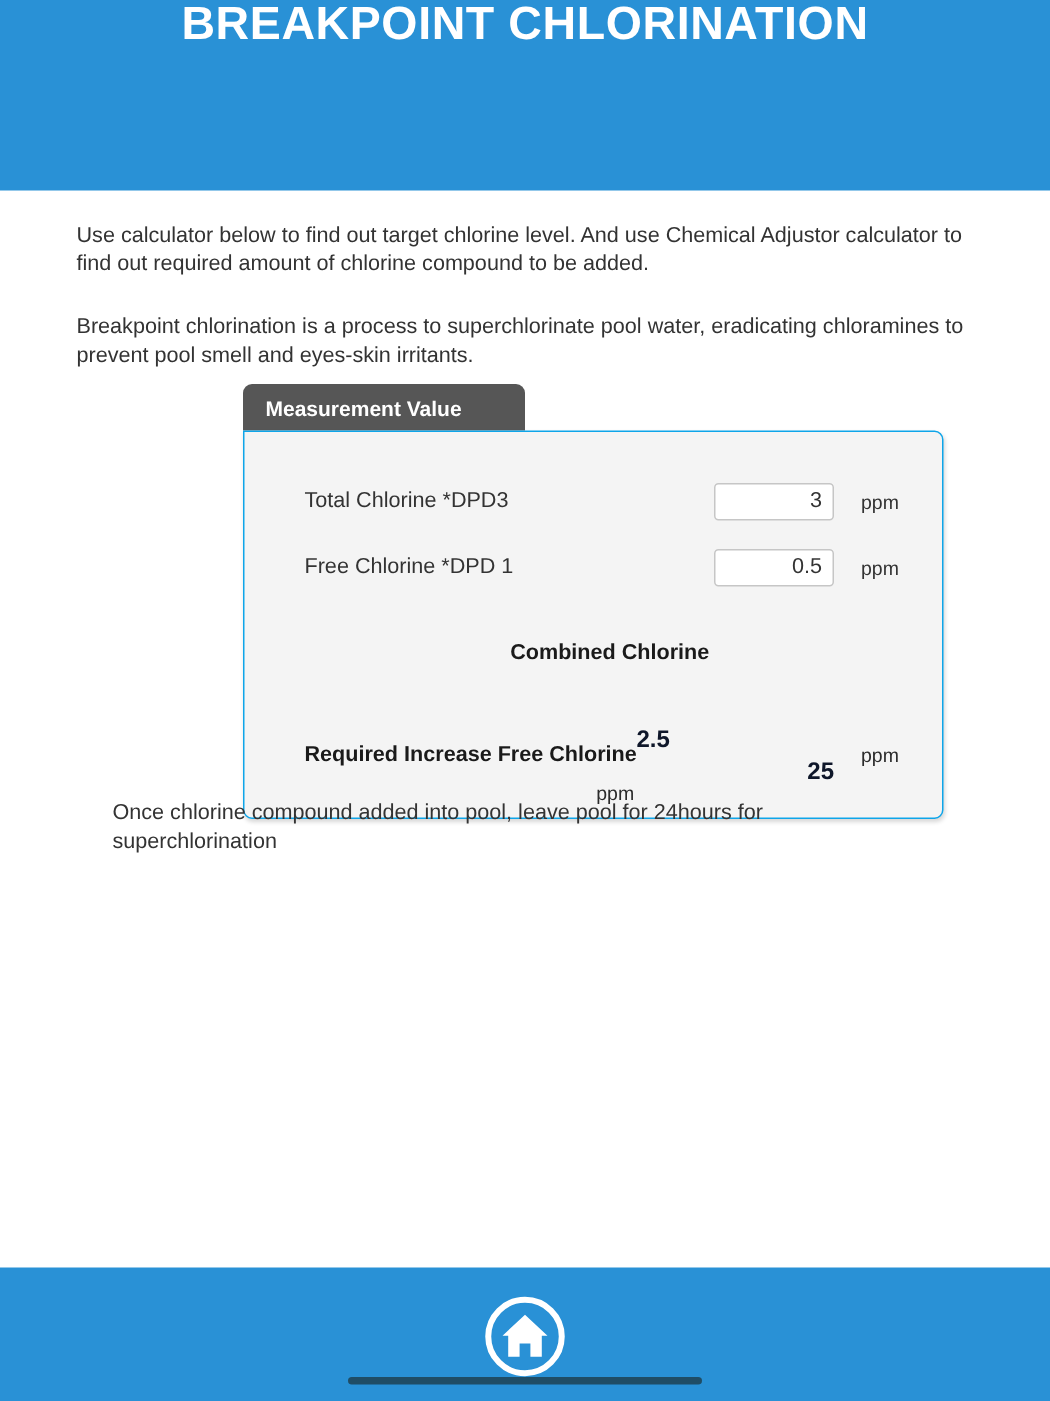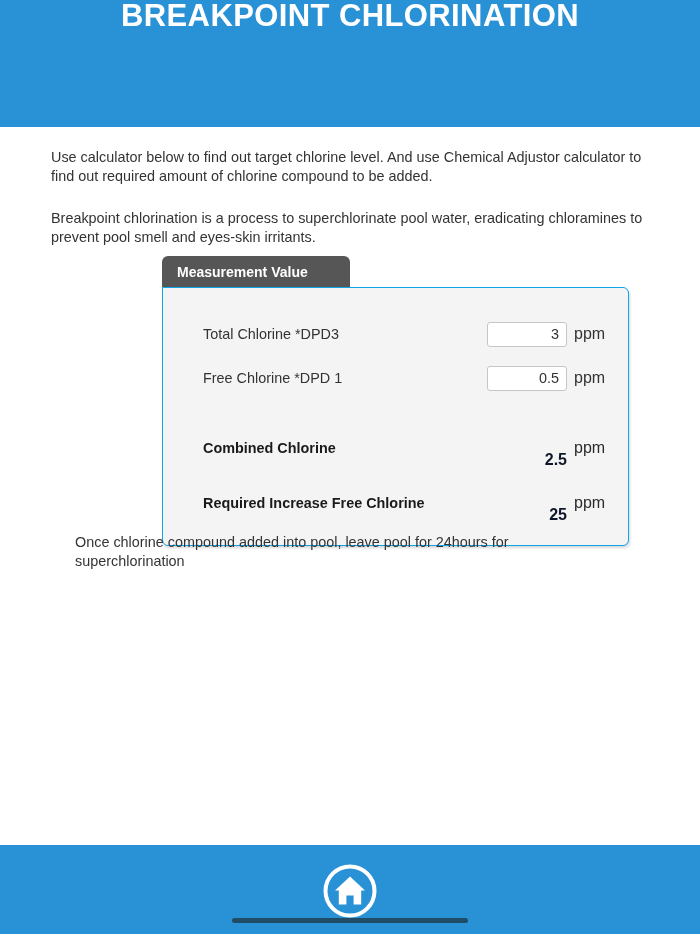--- a/index.html
+++ b/index.html
@@ -89,21 +89,21 @@
   }
 
   .calc-row {
     display: flex;
     align-items: center;
     height: 40px;
     padding: 0 18px 0 40px;
     box-sizing: border-box;
   }
   .row-gap-input  { margin-top: 4px; }
-  .row-gap-result { margin-top: 30px; }
+  .row-gap-result { margin-top: 30px; flex-direction: column; }
   .row-gap-result2{ margin-top: 15px; }
 
   .row-label {
     flex: 1 1 auto;
     font-size: 14.4px;
     color: #333333;
     line-height: 1;
   }
   .row-label.strong {
     font-weight: bold;
@@ -135,22 +135,22 @@
     font-size: 16px;
     font-weight: bold;
     color: #0f172a;
     line-height: 1;
     text-align: right;
     margin-top: 24px;
   }
   .unit {
     flex: 0 0 auto;
     width: 36px;
-    margin-left: 7px;
-    font-size: 16px;
+    margin-left: 18px;
+    font-size: 13px;
     color: #333333;
     line-height: 1;
   }
   .unit.strongish { color: #2b2b2b; }
 
   
   .footnote {
     position: absolute;
     left: 75px;
     top: 533px;

